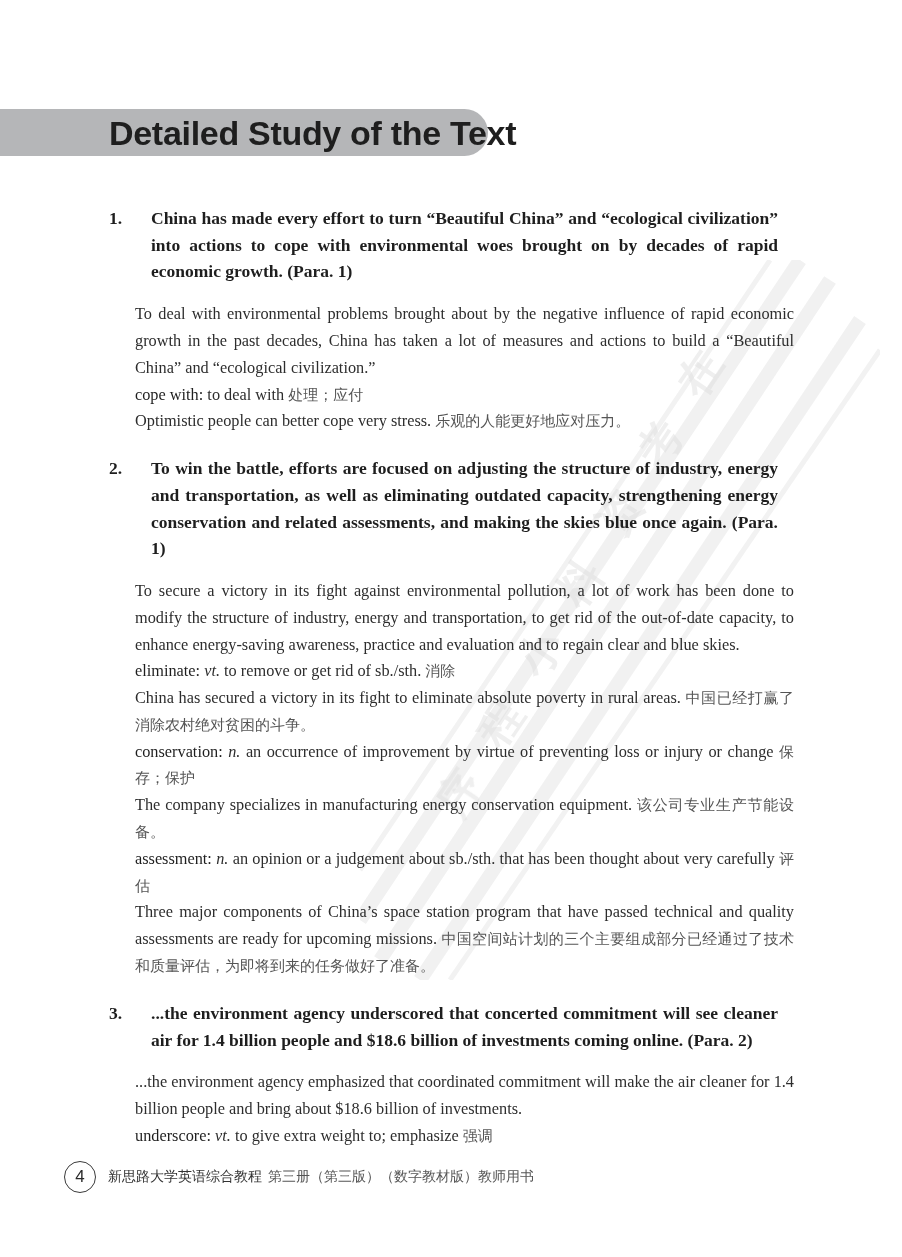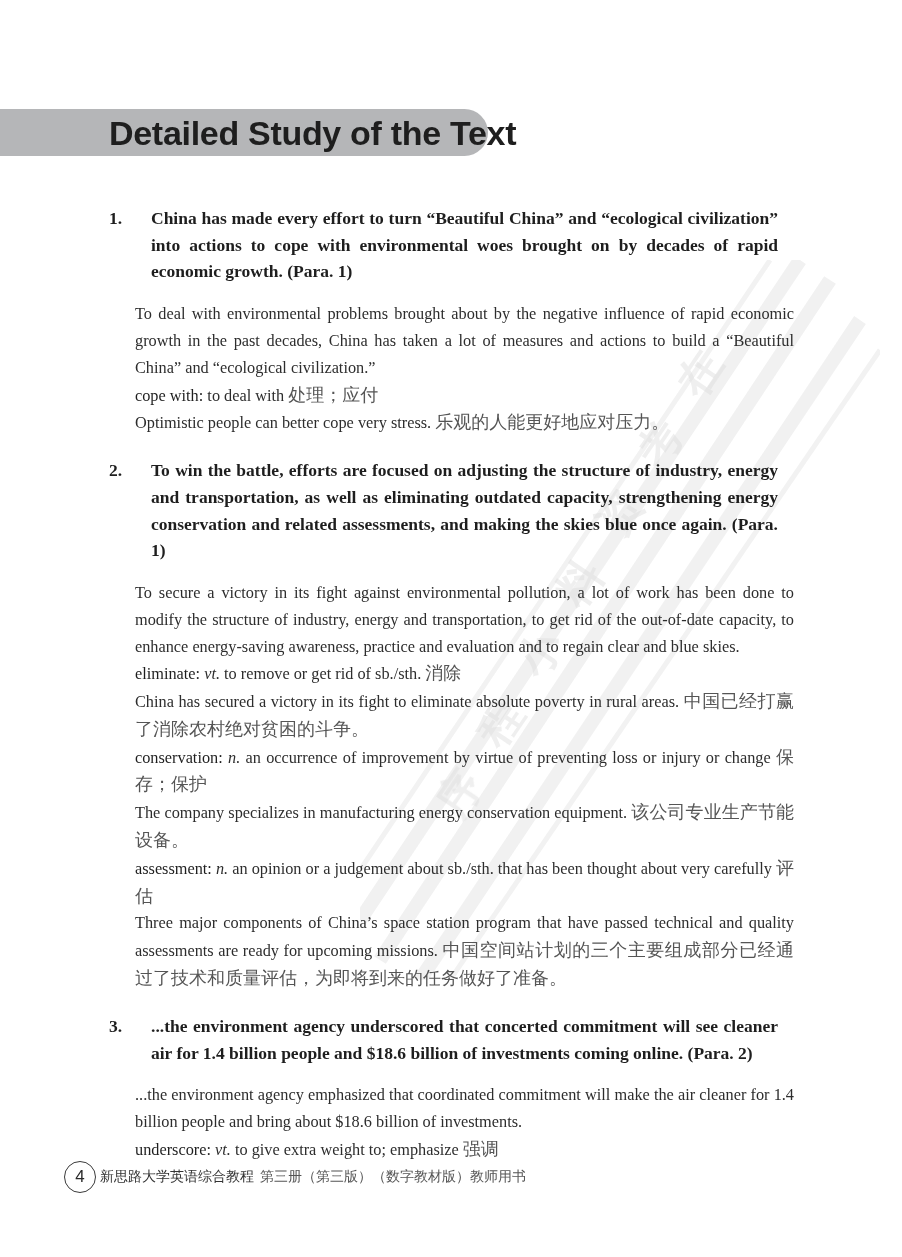--- a/index.html
+++ b/index.html
@@ -83,21 +83,21 @@
   }
   .term {
     font-weight: normal;
     color: #1e1e1e;
   }
   .pos {
     font-style: italic;
   }
   .zh {
     font-family: "DejaVu Sans", sans-serif;
-    font-size: 18px;
+    font-size: 15px;
     color: #555;
   }
   .footer {
     position: absolute;
     left: 64px;
     top: 1160px;
     height: 34px;
     display: flex;
     align-items: center;
   }
@@ -108,21 +108,21 @@
     border-radius: 50%;
     display: flex;
     align-items: center;
     justify-content: center;
     font-family: "Liberation Sans", "DejaVu Sans", sans-serif;
     font-size: 17px;
     color: #2a2a2a;
     box-sizing: border-box;
   }
   .footer-title {
-    margin-left: 4px;
+    margin-left: 12px;
     font-family: "DejaVu Sans", sans-serif;
     font-size: 14px;
     color: #444;
   }
   .footer-title .series { color: #333; }
   .footer-title .sub { color: #555; margin-left: 6px; }
 </style>
 </head>
 <body>
 

